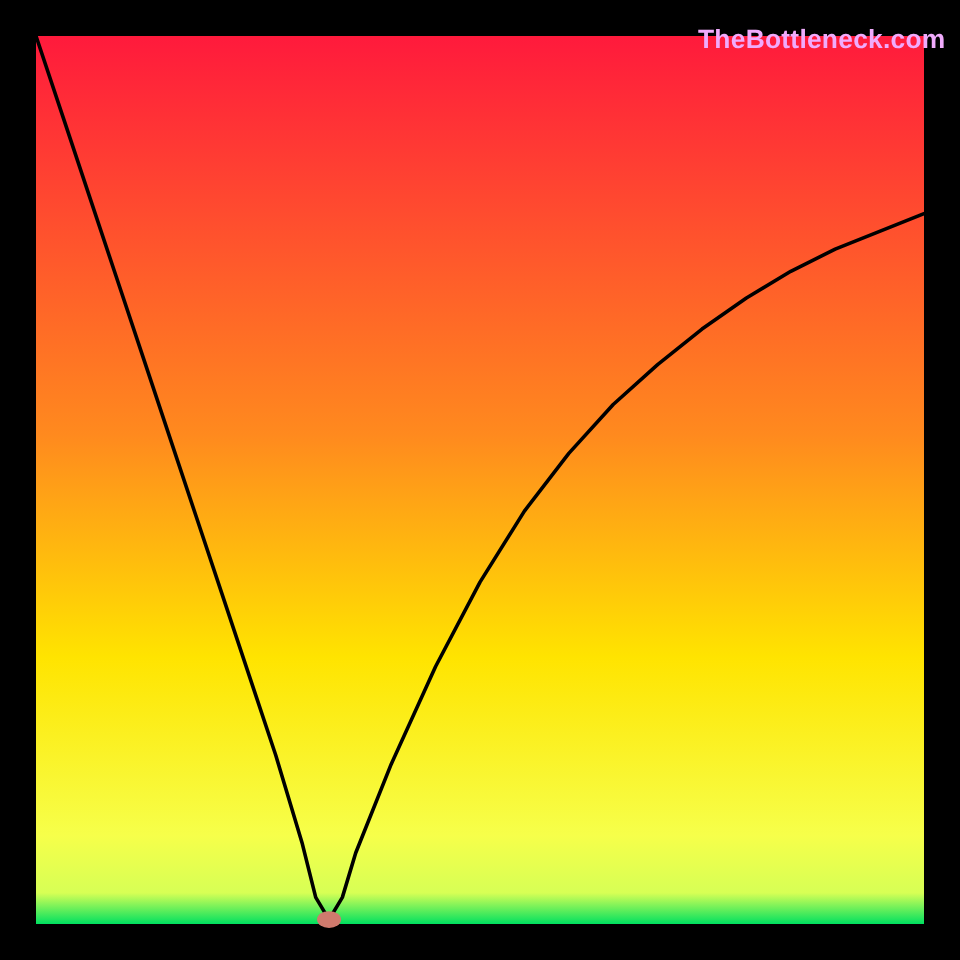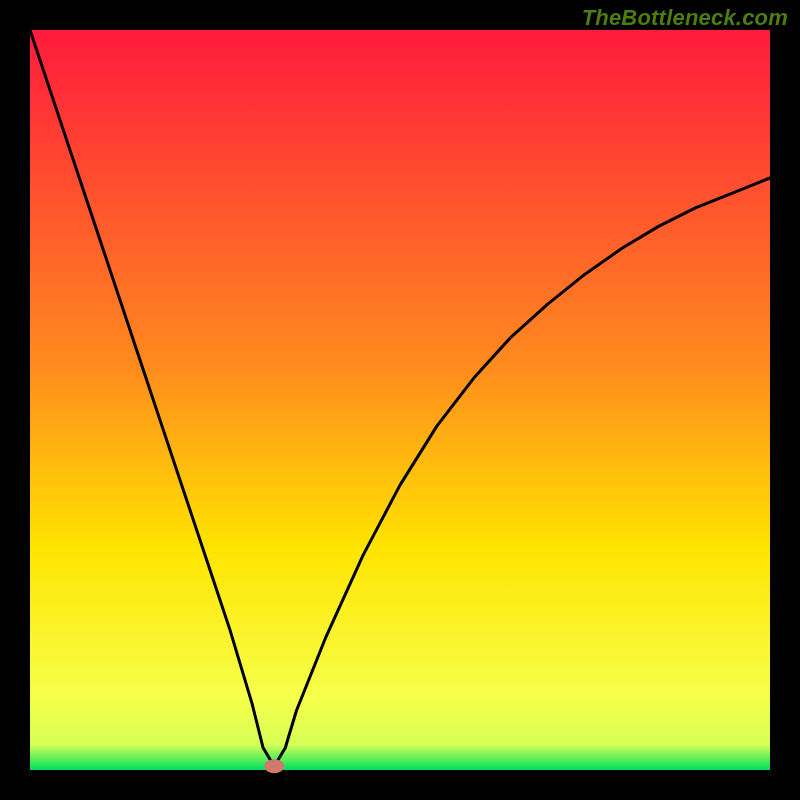--- a/index.html
+++ b/index.html
@@ -12,28 +12,27 @@
     overflow: hidden;
   }
   .stage {
     position: relative;
     width: 800px;
     height: 800px;
     background: #000;
   }
   .watermark {
     position: absolute;
-    top: 5px;
+    top: 20px;
     right: 12px;
-    color: #4d7c0f;
+    color: #f0abfc;
     font-size: 22px;
     font-weight: 600;
     letter-spacing: 0.2px;
     user-select: none;
-    font-style: italic;
   }
   svg { display: block; }
 </style>
 </head>
 <body>
 
 <div class="stage">
   <div class="watermark">TheBottleneck.com</div>
   <svg id="chart-svg" width="800" height="800" viewBox="0 0 800 800">
     <defs>

